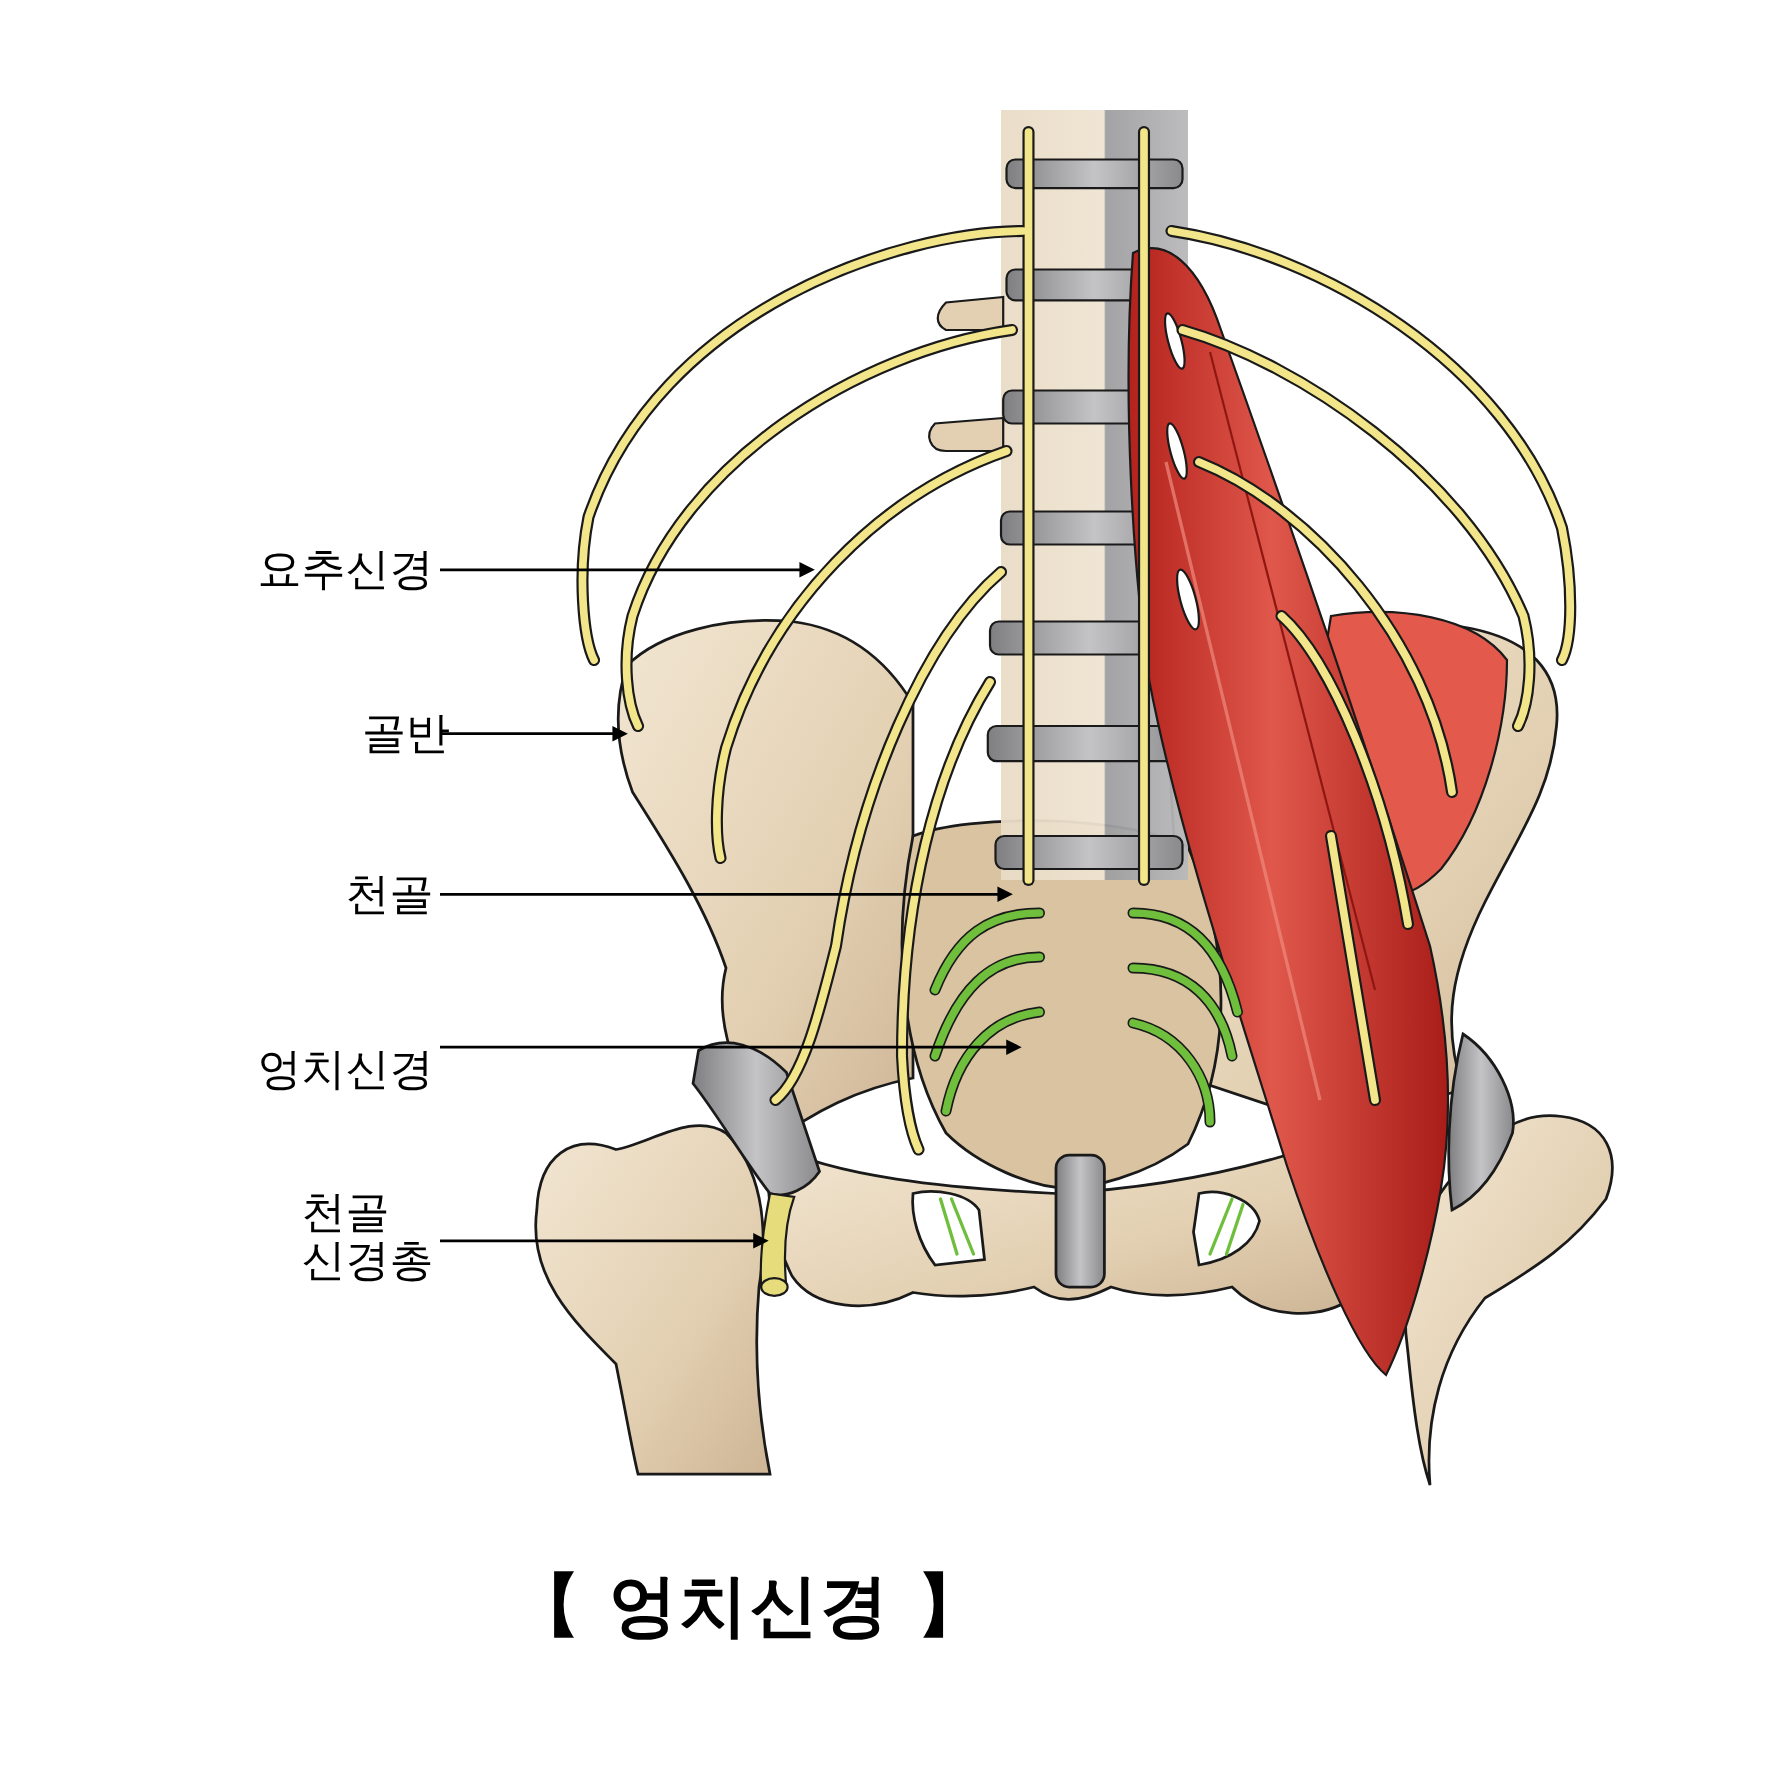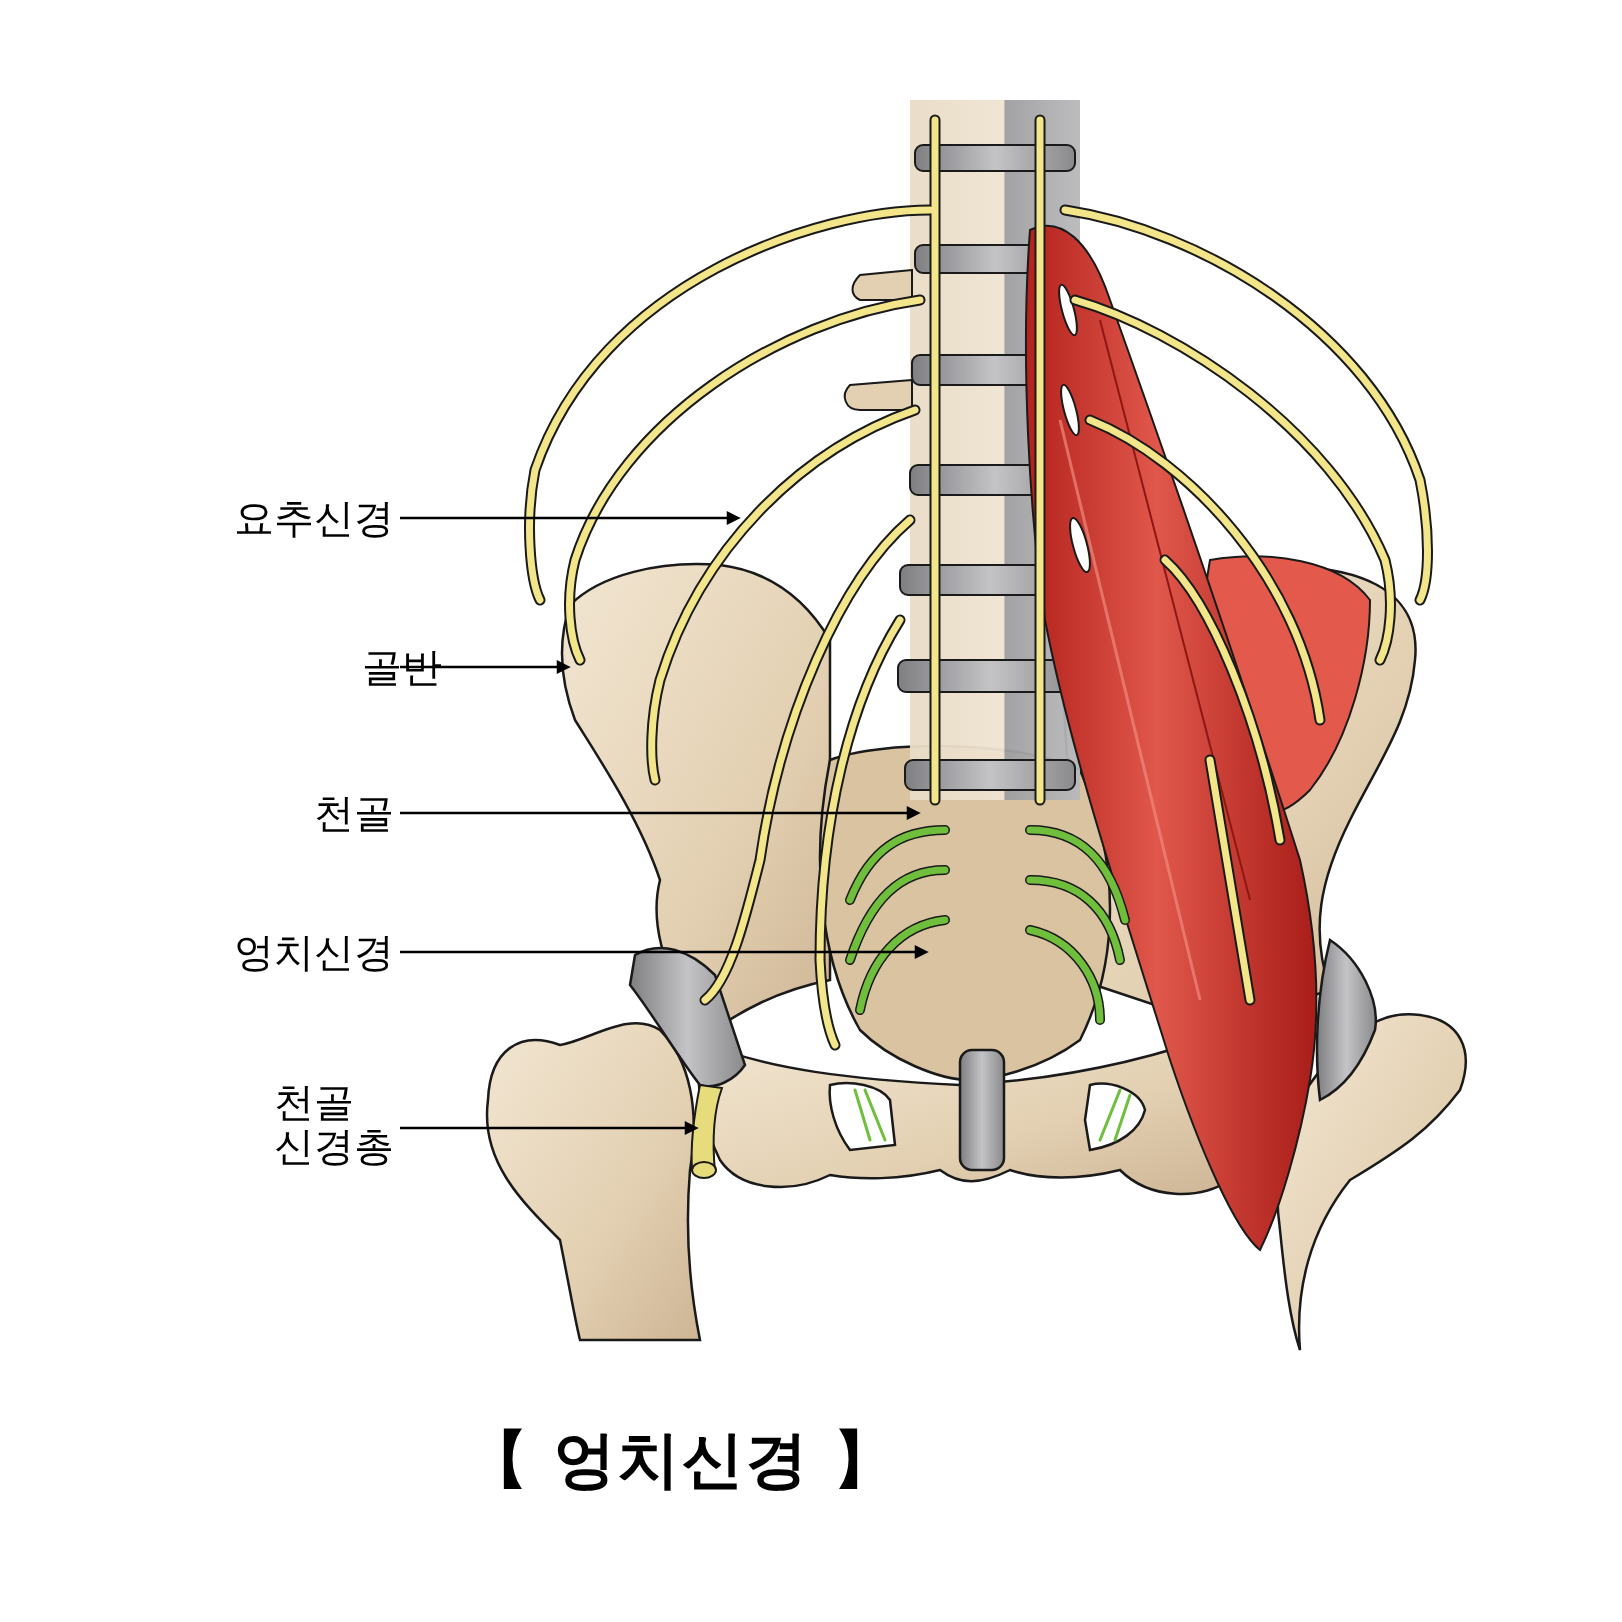--- a/index.html
+++ b/index.html
@@ -148,21 +148,21 @@
     <line x1="400" y1="813" x2="910" y2="813"></line>
       <polygon points="918,813 908,808 908,818"></polygon>
     <line x1="400" y1="952" x2="918" y2="952"></line>
       <polygon points="926,952 916,947 916,957"></polygon>
     <line x1="400" y1="1128" x2="688" y2="1128"></line>
       <polygon points="696,1128 686,1123 686,1133"></polygon>
   </g>
 </svg>
 
 <div class="label" style="right:1228px; top:495px;">요추신경</div>
-<div class="label" style="right:1180px; top:644px;">골반</div>
+<div class="label" style="right:1213px; top:644px;">골반</div>
 <div class="label" style="right:1228px; top:790px;">천골</div>
-<div class="label" style="right:1228px; top:929px;">엉치신경</div>
+<div class="label" style="right:1228px; top:953px;font-family:Liberation Mono, monospace;">엉치신경</div>
 <div class="label two-line" style="right:1228px; top:1080px;">
   <div>천골</div>
   <div>신경총</div>
 </div>
 
 <div class="title">【 엉치신경 】</div>
 
 </body></html>

